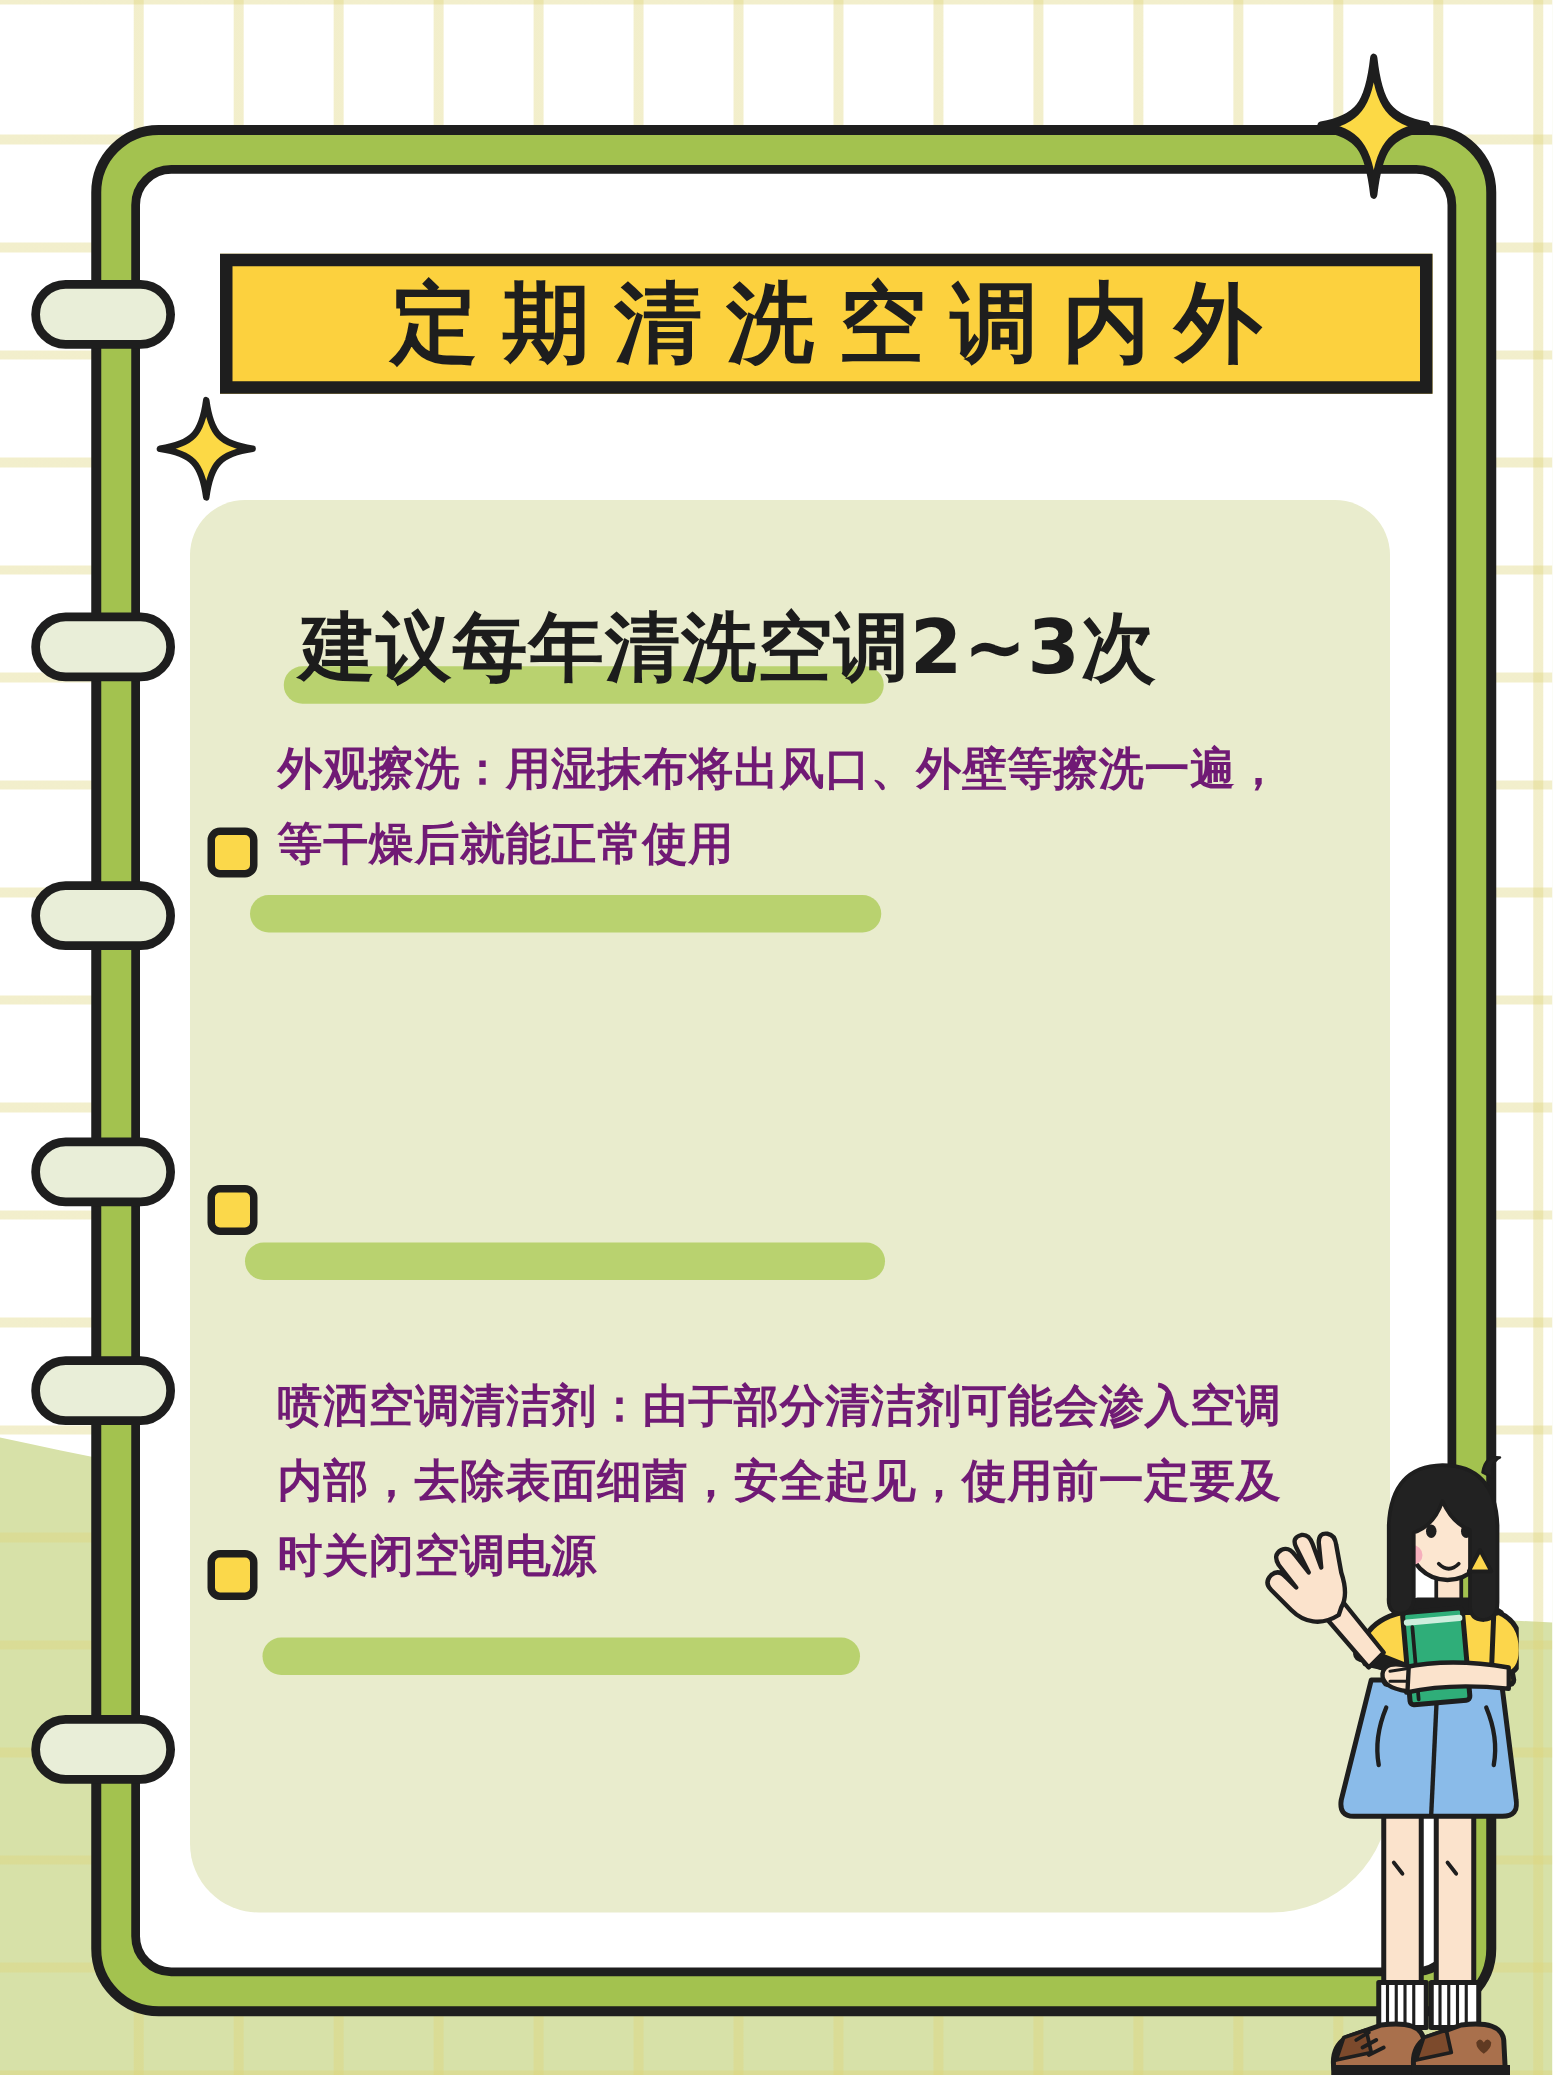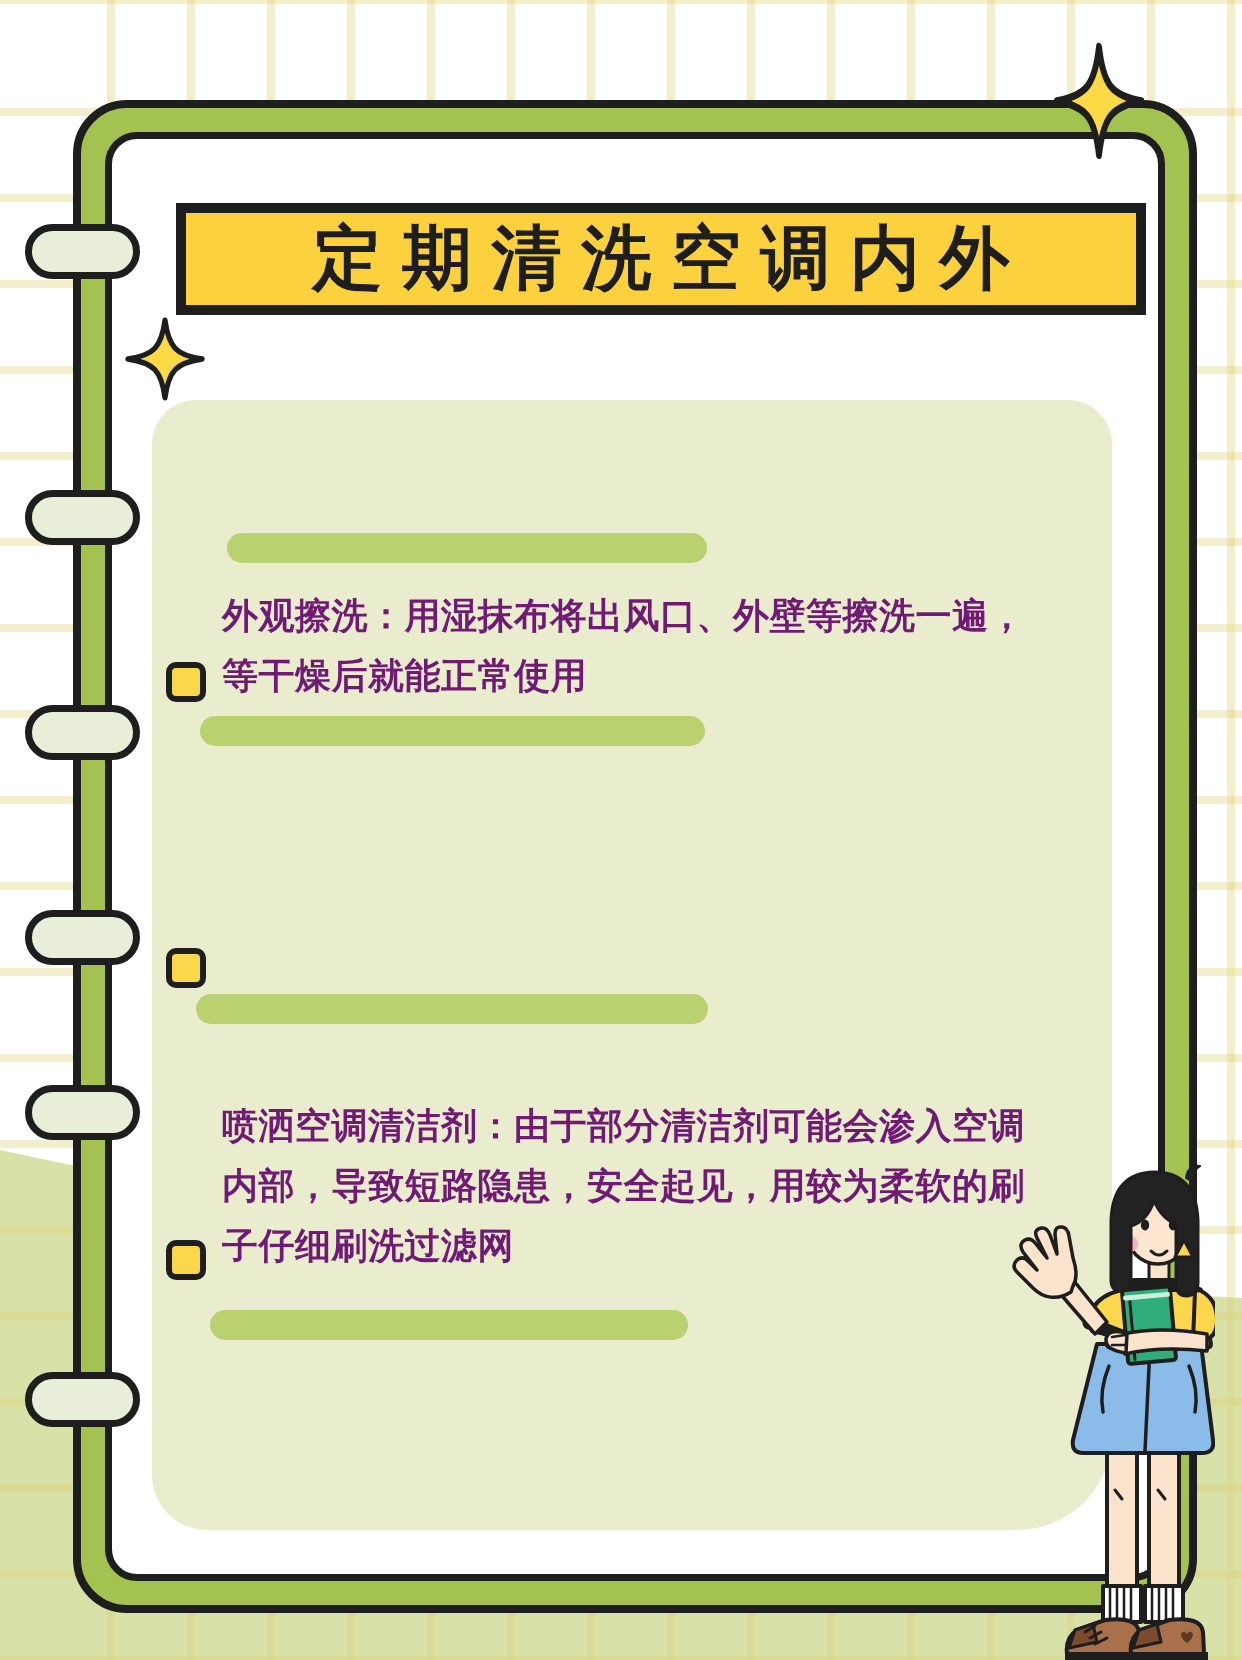--- a/index.html
+++ b/index.html
@@ -108,30 +108,31 @@
   </div>
 
   <svg class="star lg" viewBox="-8 -8 116 116" preserveAspectRatio="none" aria-hidden="true">
     <path d="M50 0 C55 35 65 45 100 50 C65 55 55 65 50 100 C45 65 35 55 0 50 C35 45 45 35 50 0 Z" fill="#fcd945" stroke="#1e1e1e" stroke-width="7" stroke-linejoin="round"></path>
   </svg>
   <svg class="star sm" viewBox="-8 -8 116 116" preserveAspectRatio="none" aria-hidden="true">
     <path d="M50 0 C55 35 65 45 100 50 C65 55 55 65 50 100 C45 65 35 55 0 50 C35 45 45 35 50 0 Z" fill="#fcd945" stroke="#1e1e1e" stroke-width="7" stroke-linejoin="round"></path>
   </svg>
 
   <div class="hl-bar bar-h"></div>
+  <div class="heading">建议每年清洗空调2~3次</div>
 
   <div class="checkbox cb-1"></div>
   <div class="bullet-text bt-1">外观擦洗：用湿抹布将出风口、外壁等擦洗一遍，等干燥后就能正常使用</div>
   <div class="hl-bar bar-1"></div>
 
   <div class="checkbox cb-2"></div>
   <div class="hl-bar bar-2"></div>
 
   <div class="checkbox cb-3"></div>
-  <div class="bullet-text bt-3">喷洒空调清洁剂：由于部分清洁剂可能会渗入空调内部，导致短路隐患，安全起见，用较为柔软的刷子仔细刷洗过滤网</div>
+  <div class="bullet-text bt-3">喷洒空调清洁剂：由于部分清洁剂可能会渗入空调内部，去除表面细菌，安全起见，使用前一定要及时关闭空调电源</div>
   <div class="hl-bar bar-3"></div>
 
   <svg class="char" viewBox="0 0 260 520" aria-hidden="true">
     <g stroke="#1e1e1e" stroke-width="4" fill="none" stroke-linejoin="round" stroke-linecap="round">
 
       <g>
         <path d="M152,296 L152,458 L182,458 L182,296 Z" fill="#fbe3cc"></path>
         <path d="M194,296 L194,458 L224,458 L224,296 Z" fill="#fbe3cc"></path>
         <path d="M160,350 l7,9" stroke-width="3"></path>
         <path d="M203,350 l7,9" stroke-width="3"></path>

